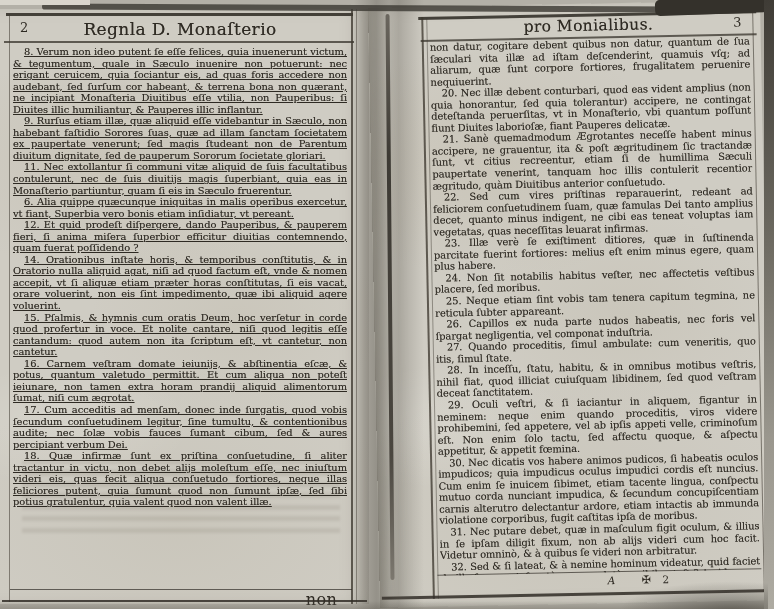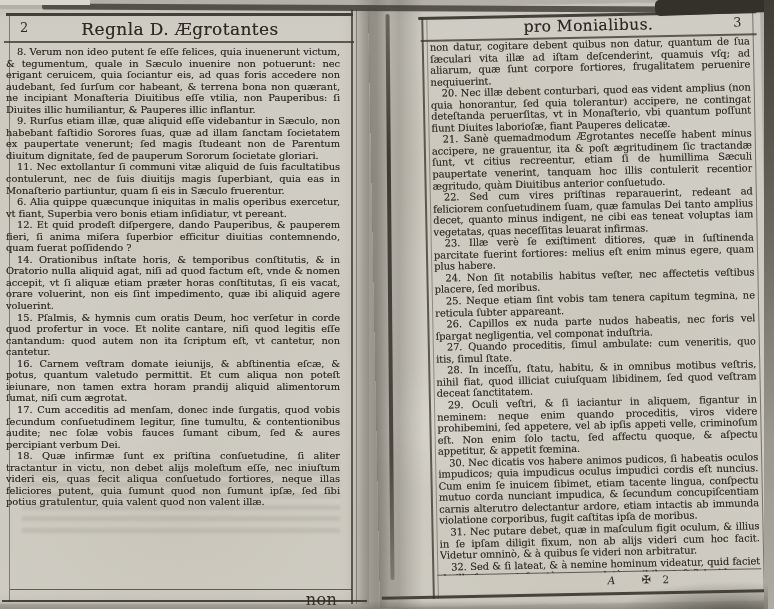--- a/index.html
+++ b/index.html
@@ -43,21 +43,21 @@
   .title { font-size:17px; letter-spacing:0.4px; white-space:nowrap;
            text-shadow:0 0 0.5px rgba(46,42,35,0.6); }
 
   .pagebody {
     position:absolute; overflow:hidden; text-align:justify;
     font-size:9.9px; line-height:11.55px; letter-spacing:-0.05px;
     text-shadow:0 0 0.5px rgba(46,42,35,0.5);
   }
   .pagebody p { margin:0; text-indent:11px; }
   .pagebody p.noindent { text-indent:0; }
-  .body-left  { left:6px; top:37px; width:334px; height:541px; }
+  .body-left  { left:13px; top:37px; width:334px; height:541px;text-decoration:underline; }
   .body-right { left:61px; top:35px; width:320px; height:534px; }
 
   .catchword { position:absolute; font-size:16px; letter-spacing:0.3px; }
   .cw-left  { right:32px; top:581px; }
 
   
   .pr-rule-top  { left:50px; top:10px;  width:338px; border-top:3px solid rgba(48,44,38,0.88); }
   .pr-rule-hdr  { left:52px; top:33px;  width:336px; border-top:2px solid rgba(48,44,38,0.72); }
   .pr-vrule-l1  { left:53px; top:10px;  height:582px; border-left:2px solid rgba(62,57,48,0.78); }
   .pr-vrule-l2  { left:58px; top:12px;  height:580px; border-left:1px solid rgba(62,57,48,0.45); }
@@ -97,21 +97,21 @@
 </head>
 <body>
 
 <div class="scan">
 
   <div class="page page-left">
     <div class="bleed-ghost"></div>
     <div class="rule pl-rule-top"></div>
     <div class="hdr hdr-left">
       <span class="pagenum pn-left">2</span>
-      <span class="title">Regnla D. Ægrotantes</span>
+      <span class="title">Regnla D. Monaſterio</span>
     </div>
     <div class="rule pl-rule-hdr"></div>
     <div class="vrule pl-vrule-l"></div>
     <div class="vrule pl-vrule-r1"></div>
     <div class="vrule pl-vrule-r2"></div>
 
     <div class="pagebody body-left">
       <p>8. Verum non ideo putent ſe eſſe felices, quia inuenerunt victum, &amp; tegumentum, quale in Sæculo inuenire non potuerunt: nec erigant ceruicem, quia ſociantur eis, ad quas foris accedere non audebant, ſed ſurſum cor habeant, &amp; terrena bona non quærant, ne incipiant Monaſteria Diuitibus eſſe vtilia, non Pauperibus: ſi Diuites illic humiliantur, &amp; Pauperes illic inflantur.</p>
       <p>9. Rurſus etiam illæ, quæ aliquid eſſe videbantur in Sæculo, non habebant faſtidio Sorores ſuas, quæ ad illam ſanctam ſocietatem ex paupertate venerunt; ſed magis ſtudeant non de Parentum diuitum dignitate, ſed de pauperum Sororum ſocietate gloriari.</p>
       <p>11. Nec extollantur ſi communi vitæ aliquid de ſuis facultatibus contulerunt, nec de ſuis diuitijs magis ſuperbiant, quia eas in Monaſterio partiuntur, quam ſi eis in Sæculo fruerentur.</p>

